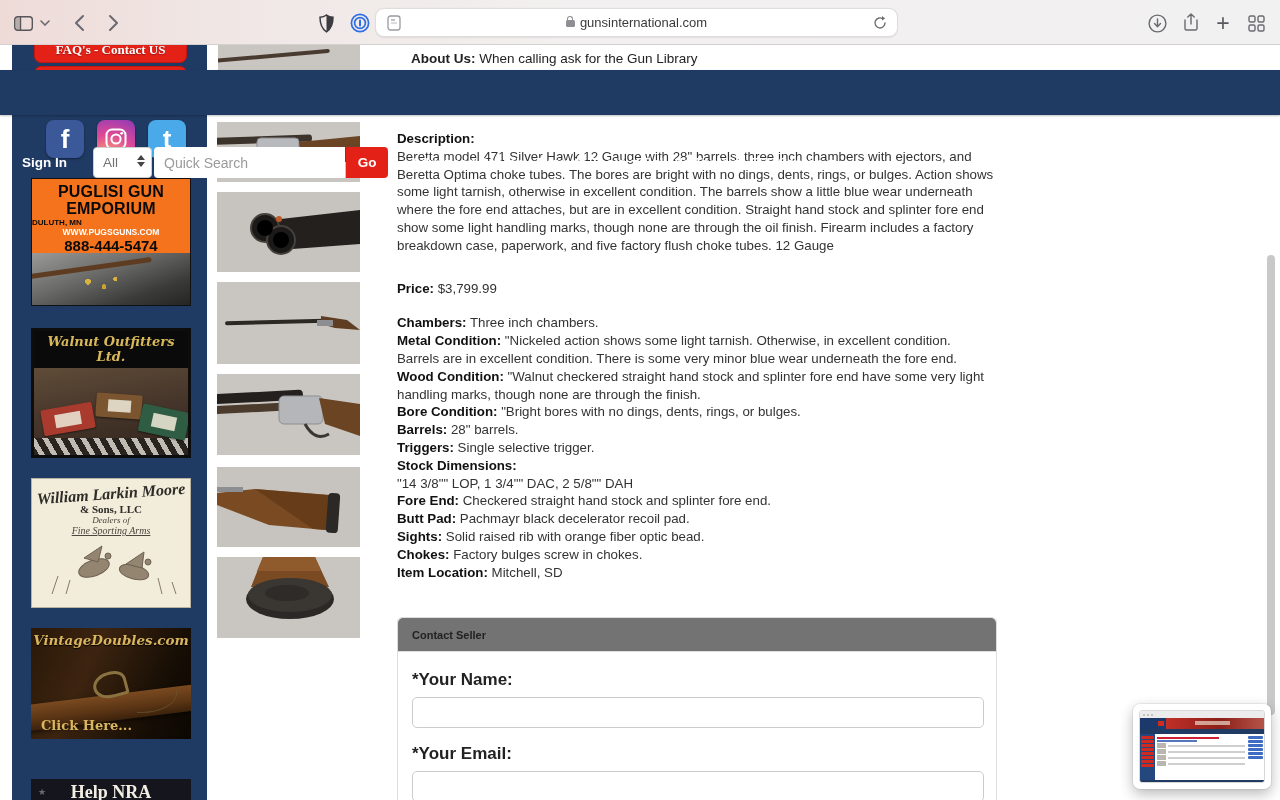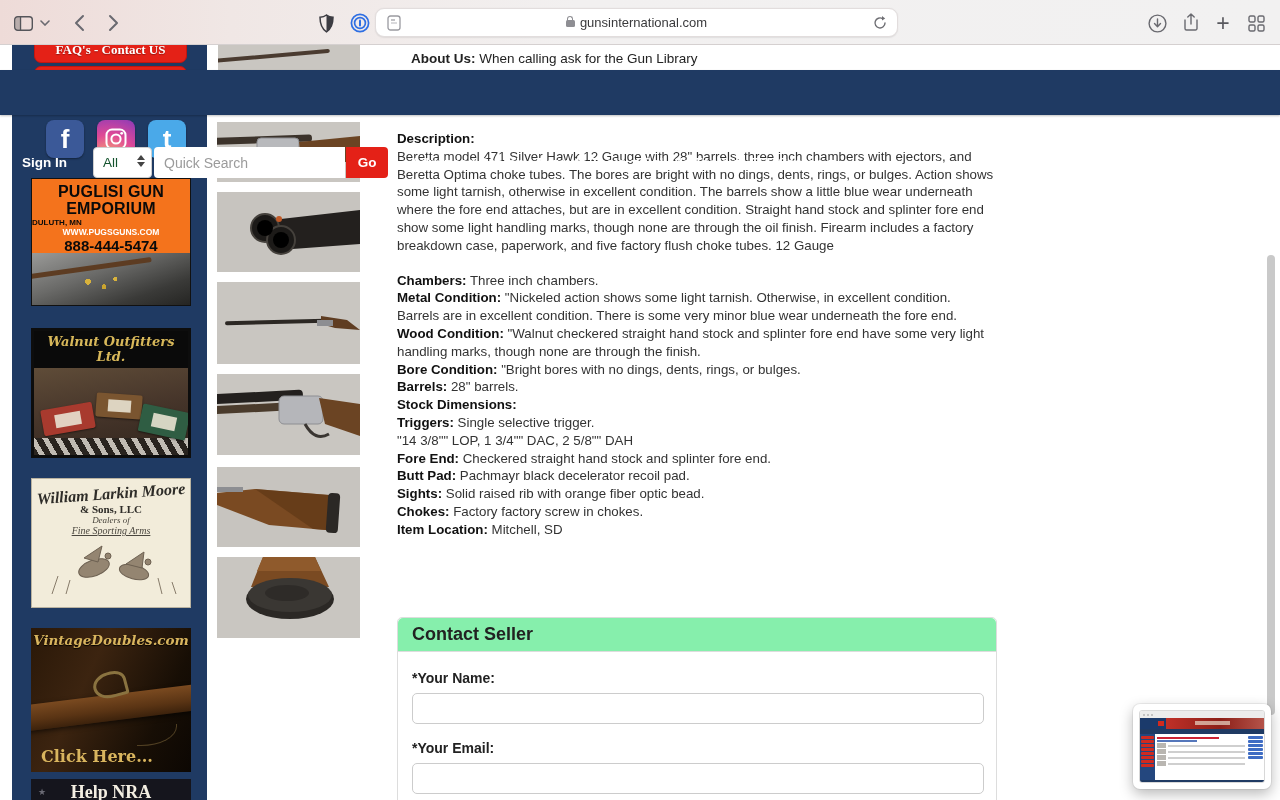--- a/index.html
+++ b/index.html
@@ -45,21 +45,21 @@
   
   .navbar { position:absolute; left:0; top:70px; width:1280px; height:45px;
     background:#1f3a63; z-index:8; box-shadow:0 1px 2px rgba(0,0,0,.25); }
   .nav-text { position:absolute; top:85px; color:#fff; font-weight:bold; font-size:13.5px;
     cursor:pointer; white-space:nowrap; }
   .caret { display:inline-block; width:0; height:0; margin-left:5px; margin-bottom:1px;
     border-left:4px solid transparent; border-right:4px solid transparent;
     border-top:5px solid #fff; vertical-align:middle; }
   .cat-select { position:absolute; left:93px; top:77px; width:59px; height:31px;
     background:#fff; border:1px solid #cfcfcf; border-radius:4px; cursor:pointer;
-    display:flex; align-items:center; font-size:13.5px; color:#14532d; padding-left:9px; }
+    display:flex; align-items:center; font-size:13.5px; color:#737373; padding-left:9px; }
   .stepper { position:absolute; right:6px; top:7px; display:flex; flex-direction:column; gap:2px; }
   .stepper i { width:0; height:0; border-left:4px solid transparent; border-right:4px solid transparent; }
   .stepper .up { border-bottom:5px solid #444; }
   .stepper .dn { border-top:5px solid #444; }
   .quick-search { position:absolute; left:154px; top:77px; width:191px; height:31px;
     border:none; border-radius:4px 0 0 4px; padding:0 10px; font-size:14px;
     font-family:"Liberation Sans",sans-serif; color:#222; background:#fff; outline:none; }
   .quick-search::placeholder { color:#9b9b9b; }
   .go-btn { position:absolute; left:346px; top:77px; width:42px; height:31px;
     background:#e42117; color:#fff; font-weight:bold; font-size:13.5px;
@@ -106,32 +106,32 @@
   .ad-wlm { top:478px; height:130px; background:#f2ecda; border:1px solid #b9b2a0; }
   .wlm-script { font-family:"Liberation Serif",serif; font-style:italic; font-weight:bold;
     color:#2e2c28; font-size:16px; text-align:center; margin-top:6px; transform:rotate(-4deg); }
   .wlm-sons { font-family:"Liberation Serif",serif; font-weight:bold; color:#2e2c28;
     font-size:11px; text-align:center; }
   .wlm-sub { font-family:"Liberation Serif",serif; font-style:italic; color:#4a463e;
     font-size:9px; text-align:center; }
   .wlm-sub2 { font-family:"Liberation Serif",serif; font-style:italic; color:#4a463e;
     font-size:10px; text-align:center; text-decoration:underline; }
 
-  .ad-vintage { top:628px; height:144px; background:linear-gradient(115deg,#2a1808 0%,#3c2410 35%,#170e05 75%,#0c0703 100%); }
+  .ad-vintage { top:628px; height:111px; background:linear-gradient(115deg,#2a1808 0%,#3c2410 35%,#170e05 75%,#0c0703 100%); }
   .vin-title { color:#d9b55e; font-family:"DejaVu Serif","Liberation Serif",serif;
     font-style:italic; font-weight:bold; font-size:13.5px; text-align:center; padding-top:4px;
     text-shadow:0 1px 1px #000; }
   .vin-stock { position:absolute; left:-14px; top:66px; width:200px; height:26px;
     background:linear-gradient(#7a4a20,#5a3414 60%,#3c220c); transform:rotate(-7deg);
     border-radius:12px 4px 4px 12px; box-shadow:0 2px 5px rgba(0,0,0,.6); }
   .vin-lock { position:absolute; left:62px; top:44px; width:34px; height:26px;
     border:3px solid #8a7340; border-radius:50% 40% 10% 50%; transform:rotate(-15deg); }
   .vin-swirl { position:absolute; right:14px; bottom:26px; width:40px; height:22px;
     border:1.5px solid #6a5630; border-top:none; border-left:none; border-radius:0 0 90% 0; opacity:.7; }
-  .vin-click { position:absolute; left:10px; bottom:6px; color:#d9b55e; font-size:16px;
+  .vin-click { position:absolute; left:10px; bottom:6px; color:#d9b55e; font-size:13px;
     font-family:"DejaVu Serif","Liberation Serif",serif; font-weight:bold; }
 
   .ad-nra { top:779px; height:40px; background:#15151d; }
   .nra-title { color:#f3eee2; font-family:"Liberation Serif",serif; font-weight:bold;
     font-size:18px; text-align:center; padding-top:3px; }
   .nra-star { position:absolute; left:7px; top:8px; color:#6a6a74; font-size:9px; }
 
   
   .thumb { position:absolute; left:217px; width:143px; background:#c9c6c1; overflow:hidden;
     cursor:pointer; z-index:2; }
@@ -140,25 +140,25 @@
   .content { position:absolute; left:397px; top:130px; width:597px; z-index:2;
     font-size:13.3px; line-height:17.8px; color:#333; }
   .content b { color:#111; }
   .content .val, .spec-line span { white-space:pre-wrap; }
   .desc-par { white-space:pre-wrap; }
   .price-line { margin-top:25px; }
   .specs { margin-top:17px; }
 
   .contact-panel { position:absolute; left:397px; top:617px; width:600px; z-index:2;
     border:1px solid #ddd; border-radius:5px; background:#fff; }
-  .contact-head { height:34px; background:#86efac; border-bottom:1px solid #ddd;
+  .contact-head { height:34px; background:#737373; border-bottom:1px solid #ddd;
     border-radius:5px 5px 0 0; display:flex; align-items:center; padding-left:14px;
-    font-size:18px; font-weight:bold; color:#222; }
+    font-size:11px; font-weight:bold; color:#222; }
   .contact-body { padding:16px 14px; }
-  .field-label { font-size:14px; font-weight:bold; color:#222; margin-top:16px; }
+  .field-label { font-size:17px; font-weight:bold; color:#222; margin-top:16px; }
   .field-label:first-child { margin-top:2px; }
   .text-input { width:572px; height:31px; border:1px solid #ccc; border-radius:5px;
     margin-top:7px; padding:0 8px; font-size:13px; font-family:"Liberation Sans",sans-serif; }
 
   
   .scrollbar { position:absolute; right:5px; top:255px; width:8px; height:460px;
     background:#c9c9c9; border-radius:4px; z-index:15; }
 
   
   .preview-card { position:absolute; left:1133px; top:704px; width:138px; height:85px;
@@ -444,33 +444,36 @@
       <ellipse cx="73" cy="38" rx="42" ry="17" fill="#3a3733"></ellipse>
       <ellipse cx="70" cy="36" rx="22" ry="8" fill="#2e2b28"></ellipse>
     </svg>
 </div>
 
 <div class="content">
   <div>
     <b>Description:</b>
     <div class="desc-par">Beretta model 471 Silver Hawk 12 Gauge with 28" barrels, three inch chambers with ejectors, and Beretta Optima choke tubes. The bores are bright with no dings, dents, rings, or bulges. Action shows some light tarnish, otherwise in excellent condition. The barrels show a little blue wear underneath where the fore end attaches, but are in excellent condition. Straight hand stock and splinter fore end show some light handling marks, though none are through the oil finish. Firearm includes a factory breakdown case, paperwork, and five factory flush choke tubes. 12 Gauge</div>
   </div>
+  <div class="price-line">
+    <b>Price:</b><span class="val"> $3,799.99</span>
+  </div>
   <div class="specs">
       <div class="spec-line"><b>Chambers:</b><span> Three inch chambers.</span></div>
       <div class="spec-line"><b>Metal Condition:</b><span> "Nickeled action shows some light tarnish. Otherwise, in excellent condition. Barrels are in excellent condition. There is some very minor blue wear underneath the fore end.</span></div>
       <div class="spec-line"><b>Wood Condition:</b><span> "Walnut checkered straight hand stock and splinter fore end have some very light handling marks, though none are through the finish.</span></div>
       <div class="spec-line"><b>Bore Condition:</b><span> "Bright bores with no dings, dents, rings, or bulges.</span></div>
       <div class="spec-line"><b>Barrels:</b><span> 28" barrels.</span></div>
+      <div class="spec-line"><b>Triggers:</b><span> Single selective trigger.</span></div>
       <div class="spec-line"><b>Stock Dimensions:</b><span></span></div>
-      <div class="spec-line"><b>Triggers:</b><span> Single selective trigger.</span></div>
       <div class="spec-line"><span>"14 3/8"" LOP, 1 3/4"" DAC, 2 5/8"" DAH</span></div>
       <div class="spec-line"><b>Fore End:</b><span> Checkered straight hand stock and splinter fore end.</span></div>
       <div class="spec-line"><b>Butt Pad:</b><span> Pachmayr black decelerator recoil pad.</span></div>
       <div class="spec-line"><b>Sights:</b><span> Solid raised rib with orange fiber optic bead.</span></div>
-      <div class="spec-line"><b>Chokes:</b><span> Factory factory screw in chokes.</span></div>
+      <div class="spec-line"><b>Chokes:</b><span> Factory bulges screw in chokes.</span></div>
       <div class="spec-line"><b>Item Location:</b><span> Mitchell, SD</span></div>
     </div>
 </div>
 
 <div class="contact-panel">
   <div class="contact-head">Contact Seller</div>
   <div class="contact-body">
     <div class="field-label">*Your Name:</div>
     <input class="text-input" type="text" style="">
     <div class="field-label">*Your Email:</div>

